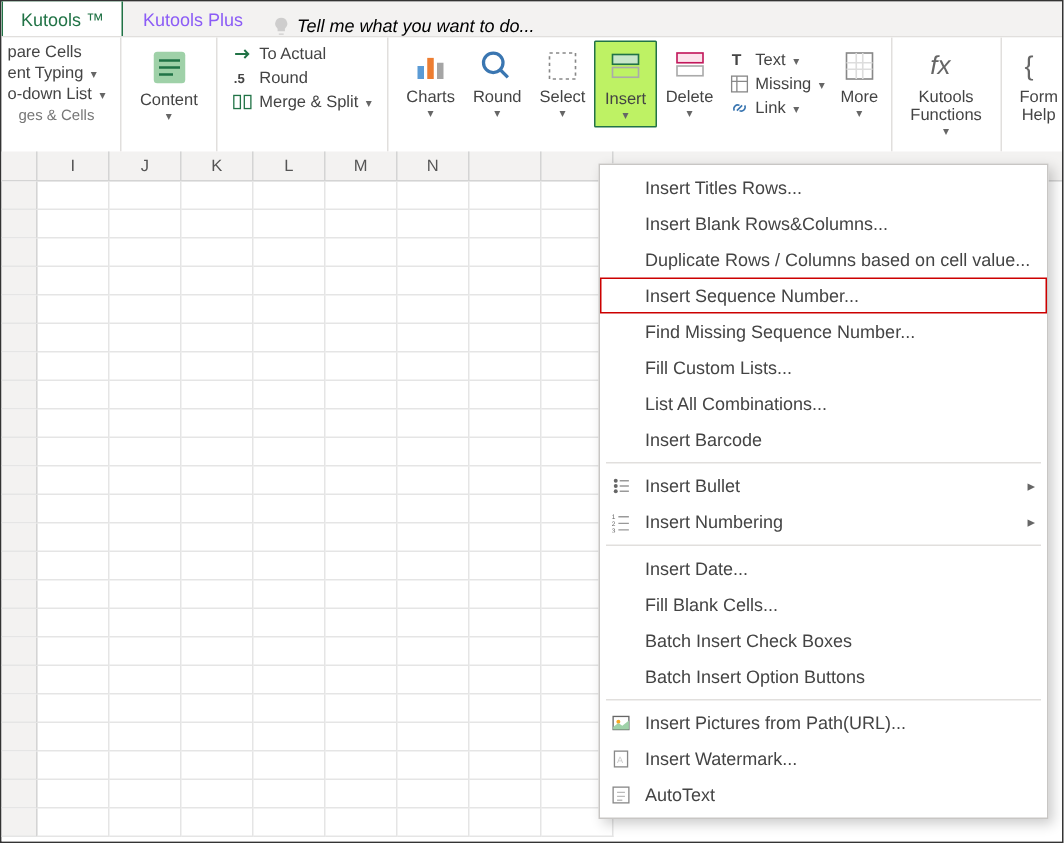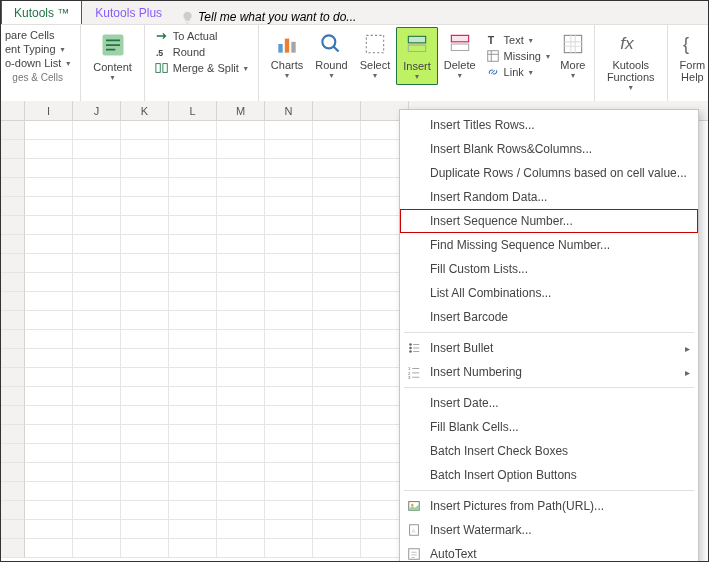--- a/index.html
+++ b/index.html
@@ -488,23 +488,20 @@
 <div class="menu">
   <div class="mi">
       <span>Insert Titles Rows...</span>
     </div>
   <div class="mi">
       <span>Insert Blank Rows&amp;Columns...</span>
     </div>
   <div class="mi">
       <span>Duplicate Rows / Columns based on cell value...</span>
     </div>
-  <div class="mi">
-      <span>Insert Random Data...</span>
-    </div>
   <div class="mi highlighted">
       <span>Insert Sequence Number...</span>
     </div>
   <div class="mi">
       <span>Find Missing Sequence Number...</span>
     </div>
   <div class="mi">
       <span>Fill Custom Lists...</span>
     </div>
   <div class="mi">

